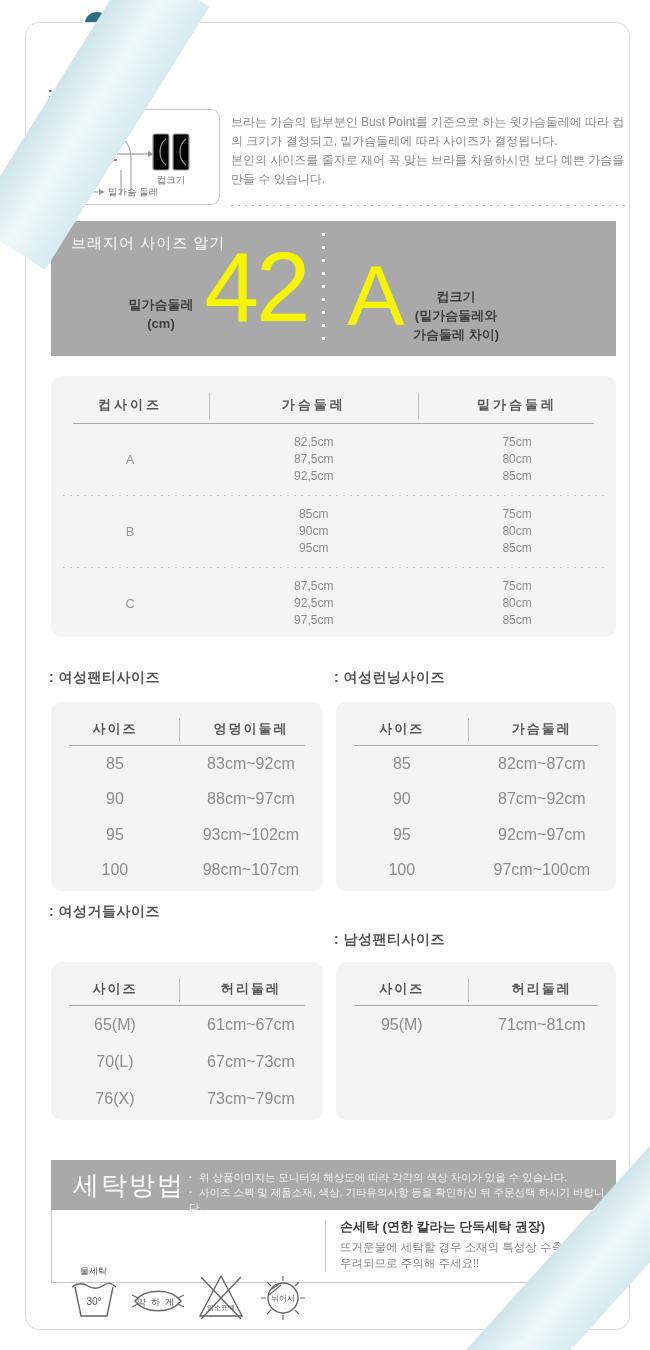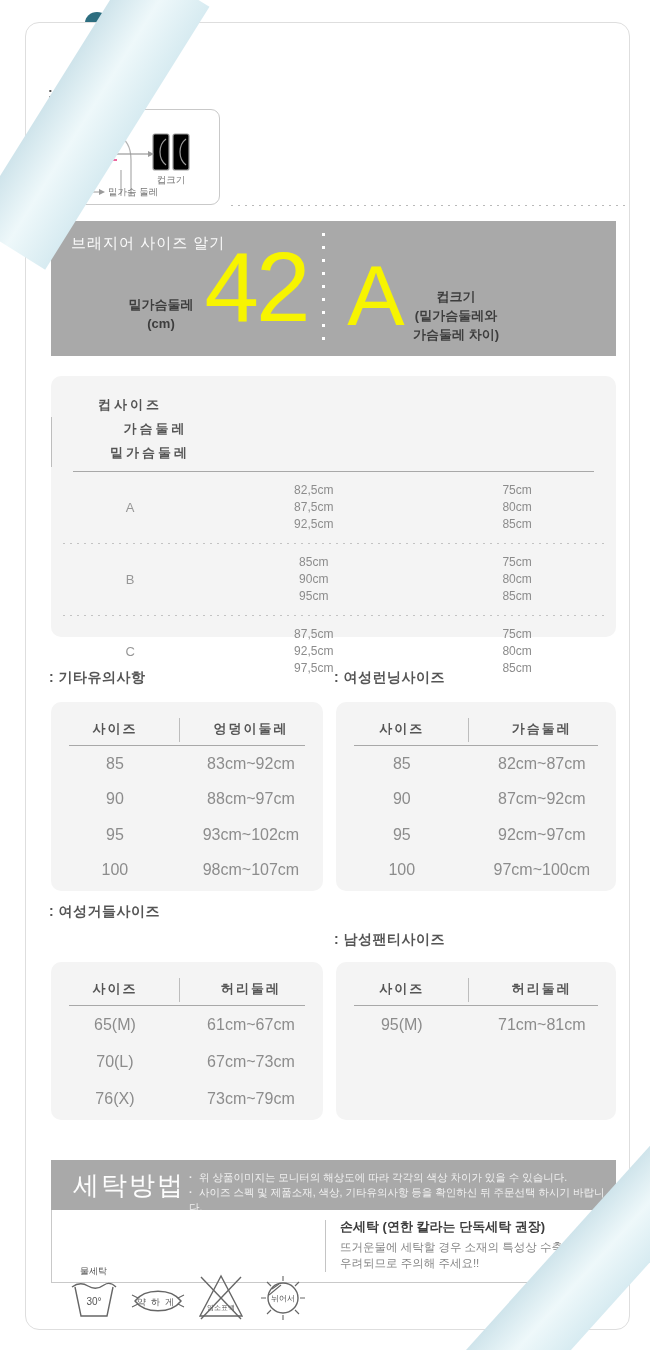--- a/index.html
+++ b/index.html
@@ -39,21 +39,21 @@
   #banner-right-label{left:320px;top:66px;width:170px;}
   #banner-size{left:125px;top:4px;width:160px;text-align:center;font-size:98px;line-height:124px;
                color:#f7f400;letter-spacing:-3px;}
   #banner-cup{left:280px;top:22px;width:90px;text-align:center;font-size:86px;line-height:104px;color:#f7f400;}
   #banner-dots{left:271px;top:12px;width:3px;height:112px;
                background-image:repeating-linear-gradient(to bottom,#fff 0 3px,transparent 3px 13px);}
 
   
   .gbox{background:#f4f4f4;border-radius:10px;}
   #bra-table{left:25px;top:353px;width:565px;height:261px;}
-  .bt-head{display:flex;padding-top:17px;flex-direction:column;}
+  .bt-head{display:flex;padding-top:17px;}
   .bt-hcell{font-size:13px;font-weight:700;color:#555;letter-spacing:3px;text-align:center;position:relative;line-height:24px;}
   .bt-hcell + .bt-hcell::before{content:"";position:absolute;left:0;top:0;bottom:-2px;width:1px;background:#bdbdbd;}
   .bt-c1{width:28%;} .bt-c2{width:37%;} .bt-c3{width:35%;}
   .bt-underline{height:1px;background:#a8a8a8;margin:6px 22px 0 22px;}
   .bt-row{display:flex;align-items:center;padding:10px 0;}
   .bt-cup{width:28%;text-align:center;font-size:13px;color:#979797;}
   .bt-vals{width:37%;text-align:center;font-size:12px;color:#8c8c8c;line-height:17px;}
   .bt-vals2{width:35%;text-align:center;font-size:12px;color:#8c8c8c;line-height:17px;}
   .dotline{height:1px;margin:0 12px;
       background-image:repeating-linear-gradient(to right,#c3c3c3 0 2px,transparent 2px 7px);}
@@ -131,20 +131,24 @@
           <path d="M139 29 C131 35 131 49 139 55"></path>
           <polyline points="40,53 40,82 52,82"></polyline>
         </g>
         <polygon points="101,41 107,44 101,47" fill="#9a9a9a"></polygon>
         <polygon points="52,79 58,82 52,85" fill="#9a9a9a"></polygon>
         <text x="124" y="73" font-size="9.5" fill="#777" text-anchor="middle">컵크기</text>
         <text x="61" y="85" font-size="9.5" fill="#777">밑가슴 둘레</text>
       </svg>
     </div>
 
+    <div id="bra-desc">
+      <p>브라는 가슴의 탑부분인 Bust Point를 기준으로 하는 윗가슴둘레에 따라 컵의 크기가 결정되고, 밑가슴둘레에 따라 사이즈가 결정됩니다.</p>
+      <p>본인의 사이즈를 줄자로 재어 꼭 맞는 브라를 차용하시면 보다 예쁜 가슴을 만들 수 있습니다.</p>
+    </div>
     <div id="desc-dotline"></div>
 
     <div id="banner">
       <div class="banner-title">브래지어 사이즈 알기</div>
       <div class="banner-label" id="banner-left-label">
         <div>밑가슴둘레</div>
         <div>(cm)</div>
       </div>
       <div id="banner-size">42</div>
       <div id="banner-dots"></div>
@@ -202,21 +206,21 @@
           <div>97,5cm</div>
         </div>
         <div class="bt-vals2">
           <div>75cm</div>
           <div>80cm</div>
           <div>85cm</div>
         </div>
       </div>
     </div>
 
-    <div class="sheading h-row1-left">: 기타유의사항</div>
+    <div class="sheading h-row1-left">: 여성팬티사이즈</div>
     <div class="sheading h-row1-right">: 여성런닝사이즈</div>
 
     <div id="panty-table" class="stable gbox">
       <div class="st-head">
         <div class="st-hcell st-c1">사이즈</div>
         <div class="st-hcell st-c2">엉덩이둘레</div>
       </div>
       <div class="st-underline"></div>
       <div class="st-row st-row4">
         <div class="st-cell st-c1">85</div>

